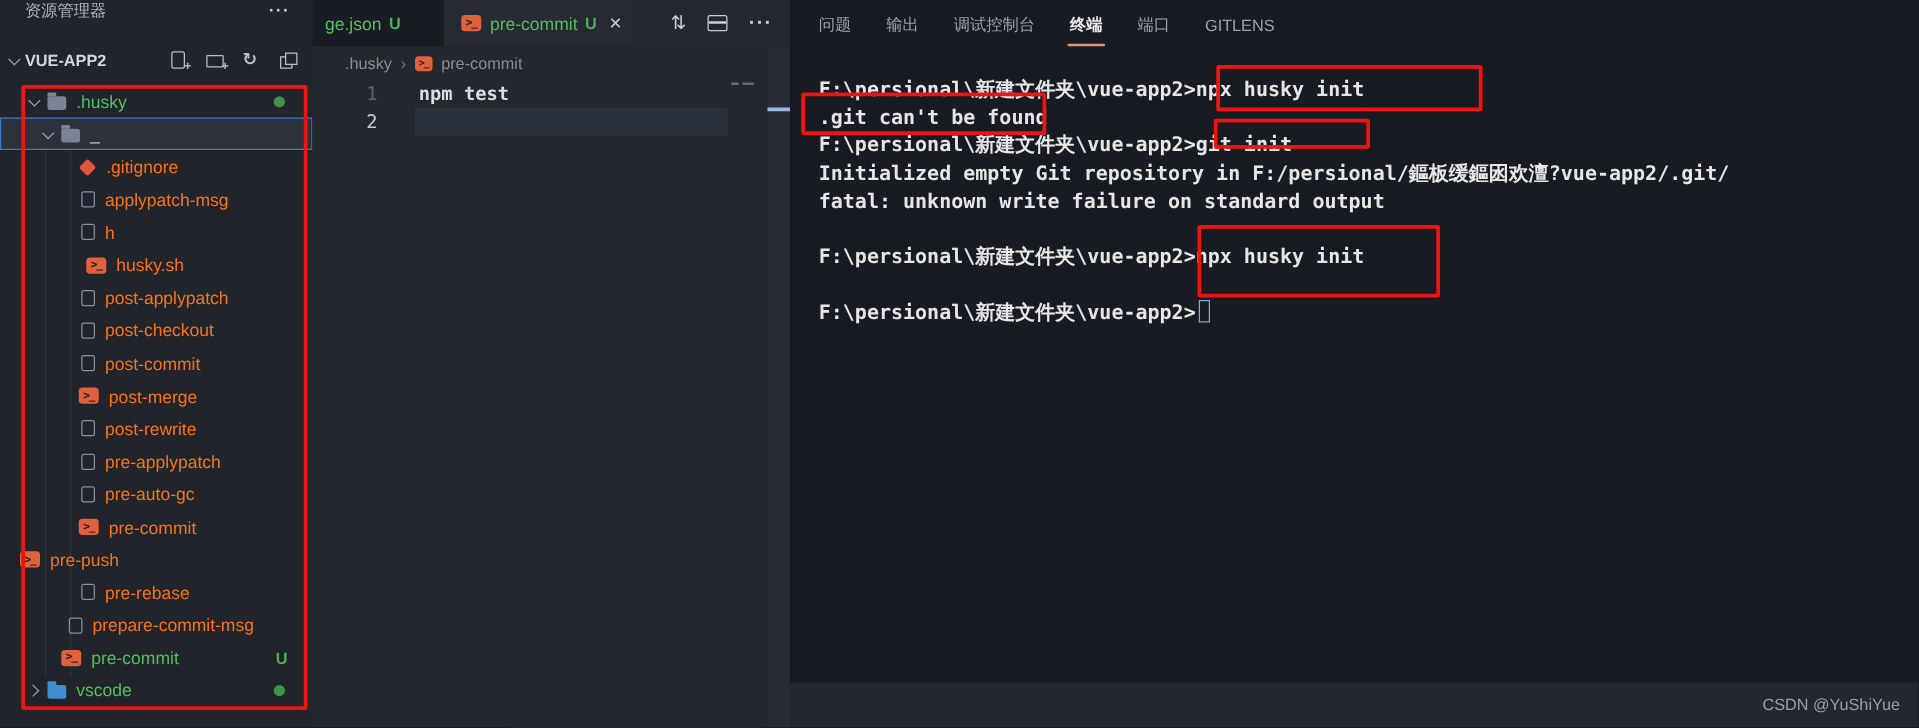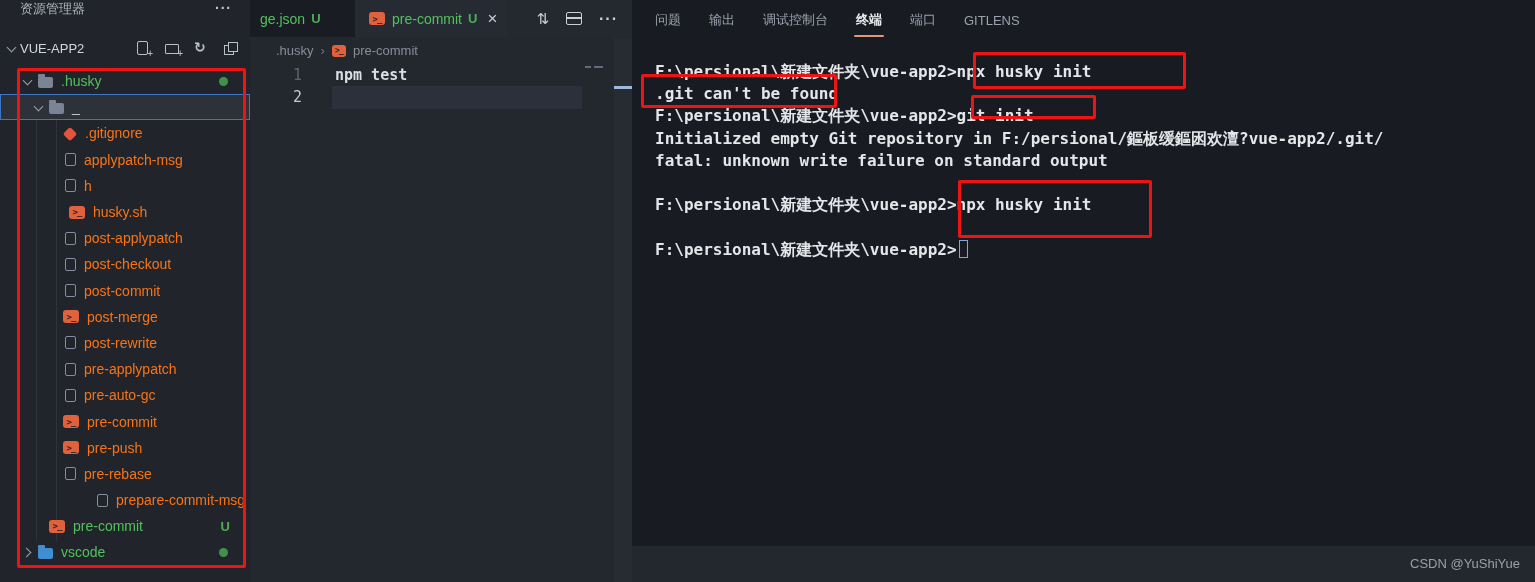--- a/index.html
+++ b/index.html
@@ -4,21 +4,21 @@
 <style>
   * { box-sizing: border-box; margin: 0; padding: 0; }
   html,body { width:1535px; height:582px; overflow:hidden; background:#15181d; }
   body { font-family:"Liberation Sans","DejaVu Sans",sans-serif; }
   #app { position:relative; width:1535px; height:582px; background:#23272e; }
 
   
   .sidebar { position:absolute; left:0; top:0; width:250px; height:582px; background:#21252b; color:#959daa; overflow:hidden; z-index:1; }
   .sb-header { height:36px; display:flex; align-items:flex-start; justify-content:space-between; padding:0 18px 0 20px; font-size:13px; color:#adb4bf; }
   .sb-more { color:#c3c9d3; font-weight:bold; letter-spacing:1px; font-size:14px; cursor:pointer; }
-  .project-row { height:24px; display:flex; align-items:center; padding-left:6px; font-size:13px; font-weight:normal; color:#d2d7de; }
+  .project-row { height:24px; display:flex; align-items:center; padding-left:6px; font-size:13px; font-weight:bold; color:#d2d7de; }
   .project-row .chev { margin-right:2px; }
   .project-actions { margin-left:auto; display:flex; gap:13px; margin-right:12px; color:#b9c0cb; }
   .act { width:16px; height:16px; position:relative; display:inline-block; }
   .act-newfile::before { content:""; position:absolute; left:2px; top:1px; width:9px; height:12px; border:1.5px solid currentColor; border-radius:2px; }
   .act-newfile::after { content:"+"; position:absolute; right:-2px; bottom:-3px; font-size:10px; }
   .act-newfolder::before { content:""; position:absolute; left:1px; top:4px; width:12px; height:8px; border:1.5px solid currentColor; border-radius:1px; }
   .act-newfolder::after { content:"+"; position:absolute; right:-3px; bottom:-3px; font-size:10px; }
   .act-refresh::before { content:"↻"; position:absolute; left:1px; top:-1px; font-size:14px; font-weight:bold; }
   .act-collapse::before { content:""; position:absolute; left:2px; top:5px; width:8px; height:8px; border:1.5px solid currentColor; }
   .act-collapse::after { content:""; position:absolute; left:6px; top:2px; width:8px; height:8px; border:1.5px solid currentColor; background:#21252b; }
@@ -179,31 +179,31 @@
         <div class="row" style="padding-left: 47px;">
           <span class="chev none"></span>
           <span class="ic ic-file"></span>
           <span class="lab">pre-auto-gc</span>
         </div>
         <div class="row" style="padding-left: 47px;">
           <span class="chev none"></span>
           <span class="ic ic-shell"></span>
           <span class="lab">pre-commit</span>
         </div>
-        <div class="row" style="padding-left: 47px;">
+        <div class="row" style="">
           <span class="chev none"></span>
           <span class="ic ic-shell"></span>
           <span class="lab">pre-push</span>
         </div>
         <div class="row" style="padding-left: 47px;">
           <span class="chev none"></span>
           <span class="ic ic-file"></span>
           <span class="lab">pre-rebase</span>
         </div>
-        <div class="row" style="padding-left: 50px; margin-left: 29px;">
+        <div class="row" style="padding-left: 37px;">
           <span class="chev none"></span>
           <span class="ic ic-file"></span>
           <span class="lab">prepare-commit-msg</span>
         </div>
         <div class="row green" style="padding-left: 33px;">
           <span class="chev none"></span>
           <span class="ic ic-shell"></span>
           <span class="lab">pre-commit</span>
           <span class="badge">U</span>
         </div>

